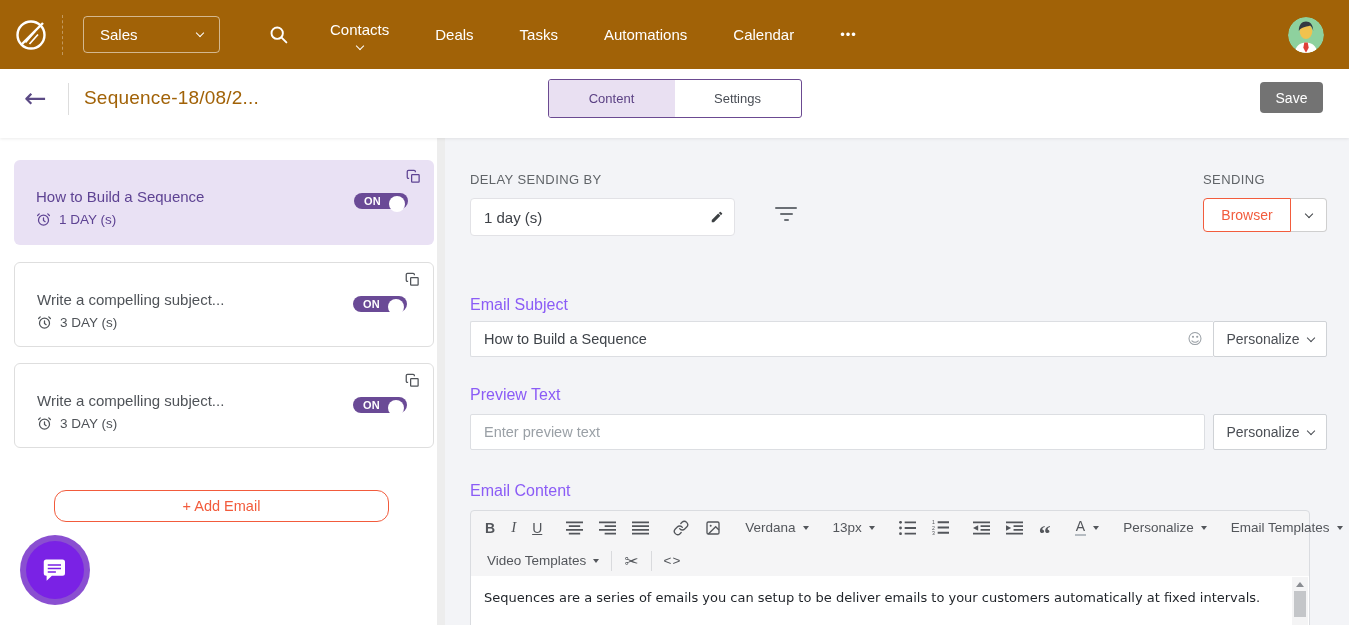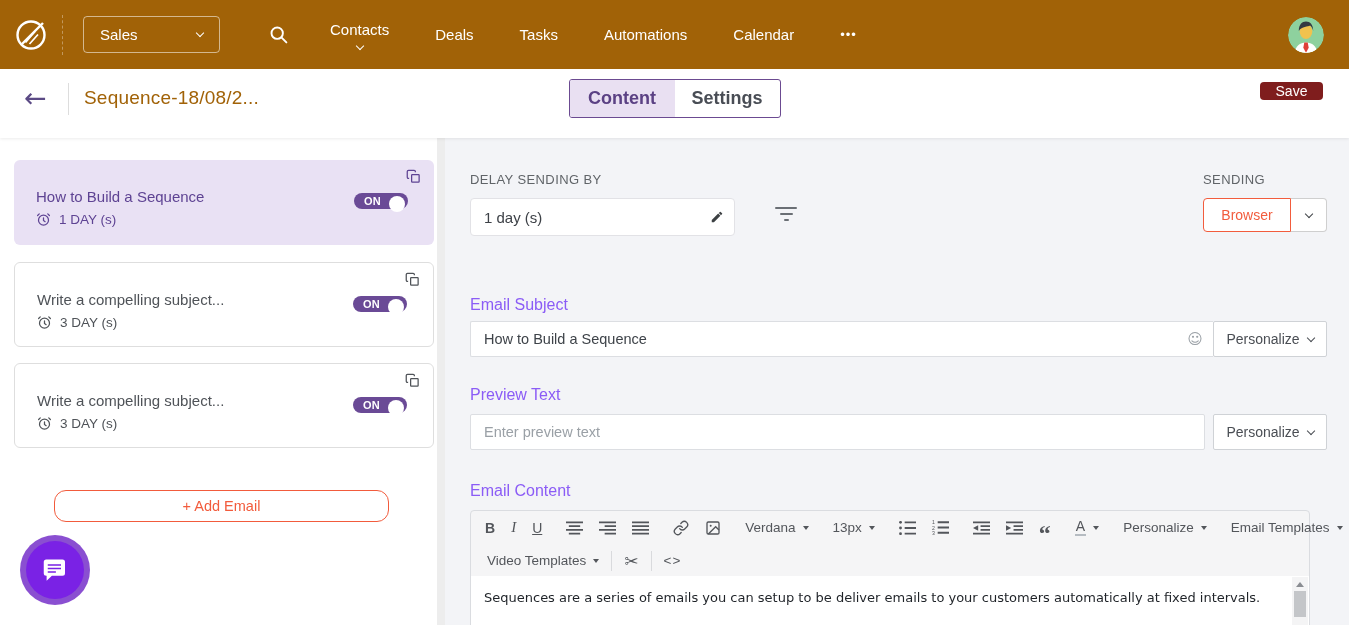--- a/index.html
+++ b/index.html
@@ -27,24 +27,24 @@
          border-right:3.5px solid transparent; border-top:4.5px solid currentColor; }
 
   
   .header { position:absolute; top:59px; left:0; width:1349px; height:79px; background:#fff;
             box-shadow:0 1px 3px rgba(0,0,0,.08); z-index:20; }
   .back-btn { position:absolute; left:24px; top:22px; font-size:27px; color:#5b4a85; cursor:pointer; line-height:34px; }
   .header-vdiv { position:absolute; left:68px; top:24px; width:1px; height:32px; background:#ddd; }
   .page-title { position:absolute; left:84px; top:28px; font-size:19px; color:#a16207; letter-spacing:.2px; }
   .tab-group { position:absolute; left:50%; transform:translateX(-50%); top:20px; height:39px;
                display:flex; border:1px solid #6b4a91; border-radius:3px; overflow:hidden; background:#fff; }
-  .tab { width:105px; display:flex; align-items:center; justify-content:center; font-size:18px;
-         color:#494d55; cursor:pointer;font-weight:bold; }
+  .tab { width:126px; display:flex; align-items:center; justify-content:center; font-size:13px;
+         color:#494d55; cursor:pointer; }
   .tab.active { background:#e9e0f2; color:#5b4184; }
-  .save-btn { position:absolute; right:26px; top:23px; width:63px; height:18px; background:#7f1d1d;
+  .save-btn { position:absolute; right:26px; top:23px; width:63px; height:31px; background:#737373;
               border:none; border-radius:4px; color:#fff; font-size:14px; cursor:pointer; }
 
   
   .sidebar { position:absolute; top:138px; left:0; width:437px; bottom:0; background:#fff; }
   .sidebar-scrollbar { position:absolute; top:138px; left:437px; width:8px; bottom:0; background:#ededed; }
   .email-card { position:absolute; left:14px; width:420px; height:85px; border-radius:6px; cursor:pointer; }
   .email-card.active { background:#e9e1f4; color:#5e4393; }
   .email-card.plain { background:#fff; border:1px solid #dedede; color:#4f5358; }
   .card-title { position:absolute; left:22px; top:28px; font-size:15px; }
   .card-meta { position:absolute; left:22px; top:52px; display:flex; align-items:center; gap:8px; font-size:13.5px; }

